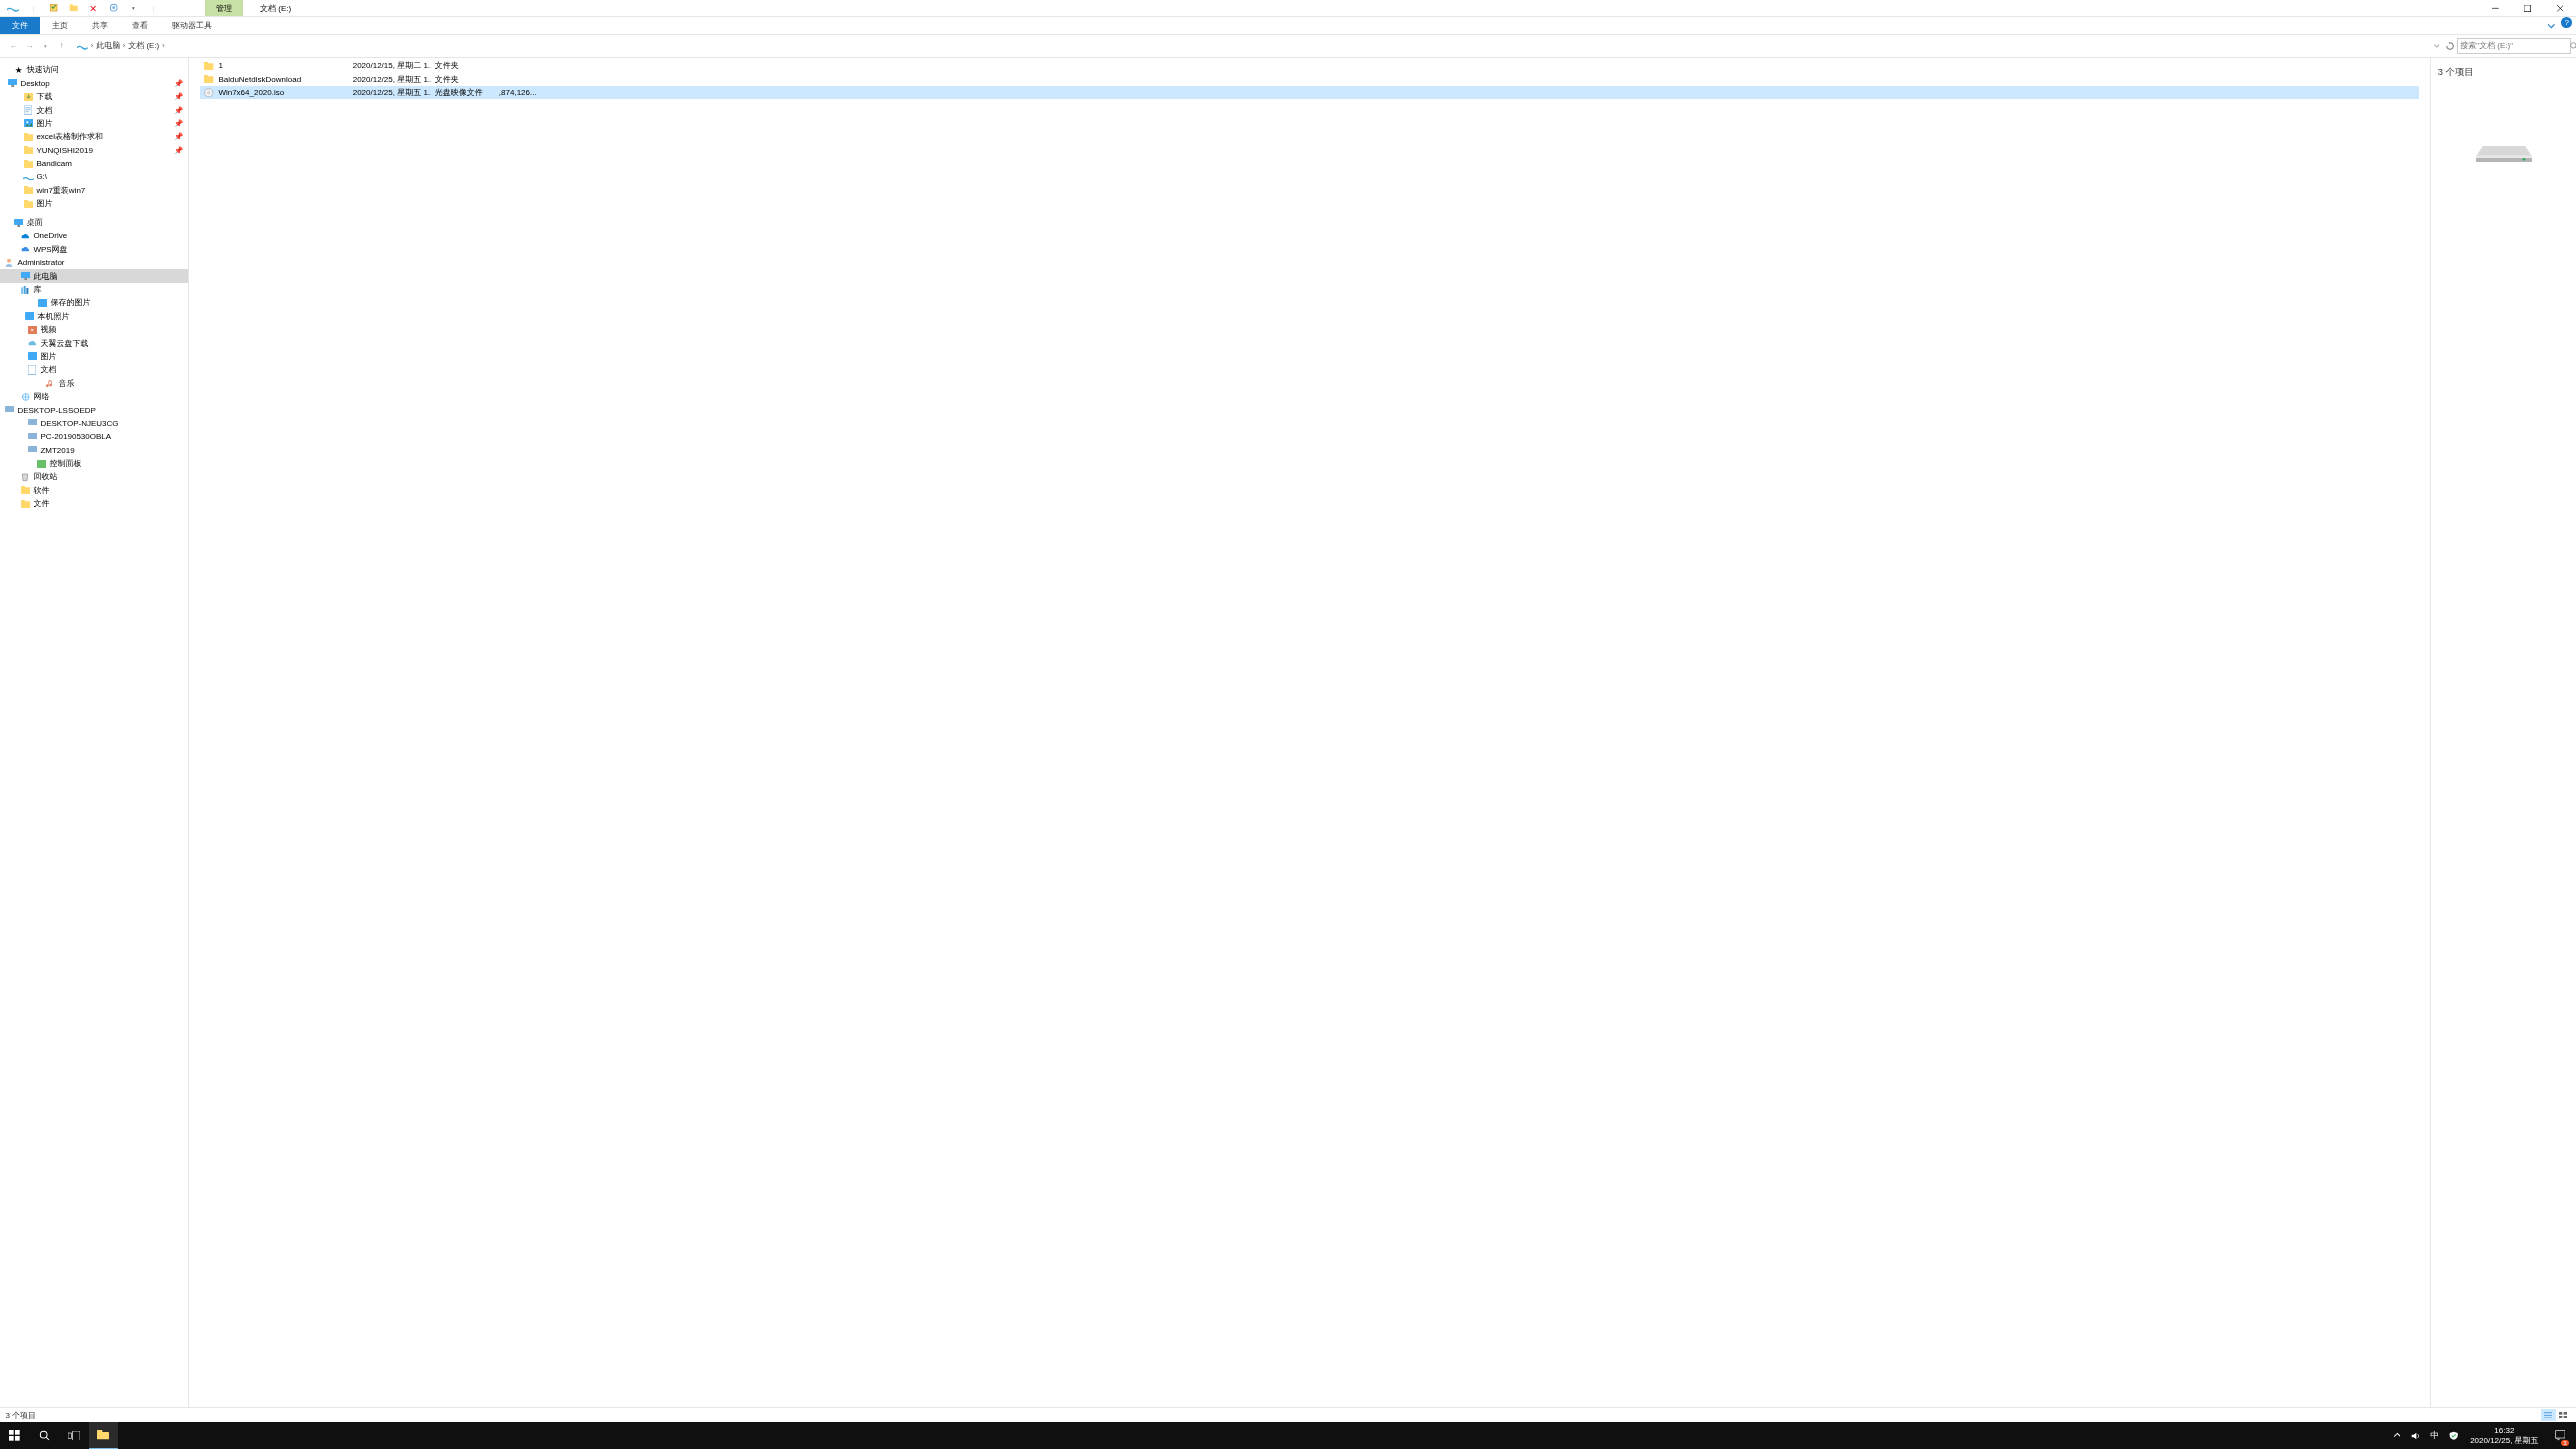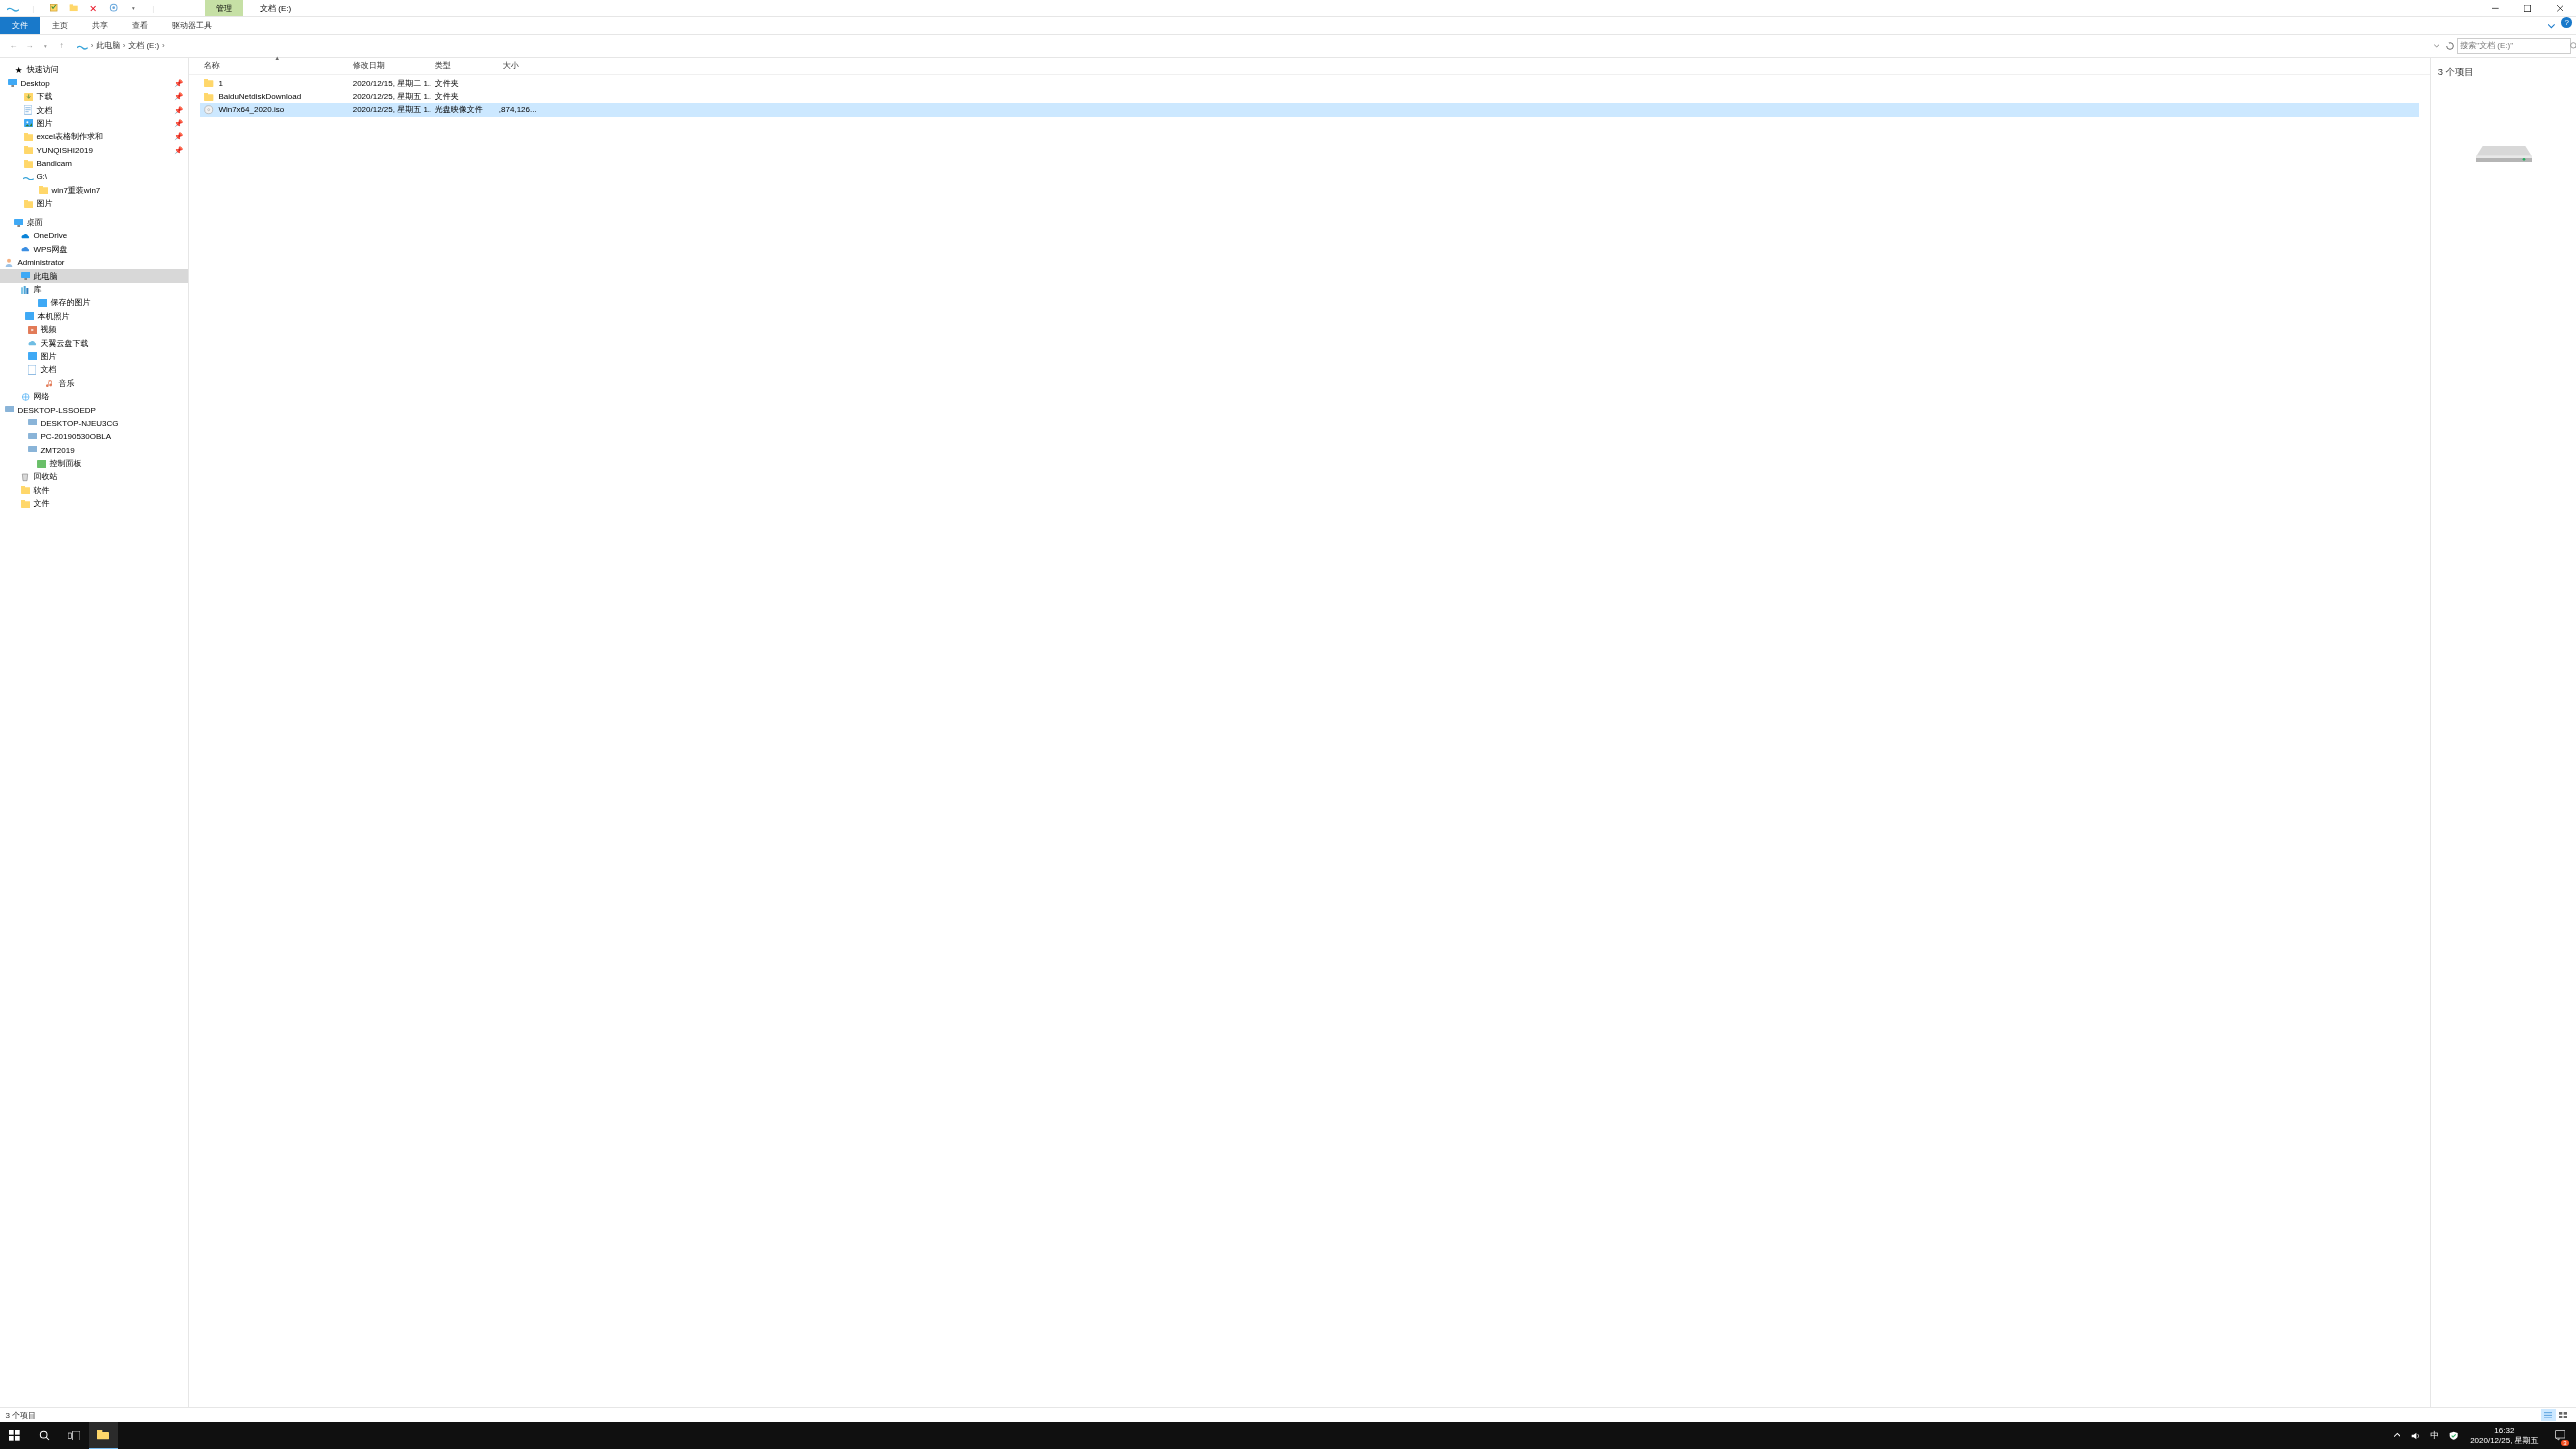--- a/index.html
+++ b/index.html
@@ -264,21 +264,21 @@
         <span class="tlabel">Bandicam</span>
       </div>
     <div class="tnode" style="padding-left:23px">
         <span class="ticon">
           <svg width="10.7" height="6.7" viewBox="0 0 16 10">
             <path d="M0 7 Q4 4 8 7 T16 7" fill="none" stroke="#38a3d8" stroke-width="1.8"></path>
           </svg>
         </span>
         <span class="tlabel">G:\</span>
       </div>
-    <div class="tnode" style="padding-left:38px">
+    <div class="tnode" style="padding-left:23px">
         <span class="ticon">
           <svg width="9.4" height="8" viewBox="0 0 14 12">
             <rect y="2" width="14" height="10" fill="#ffd76a" rx="1"></rect>
             <rect width="6" height="3" fill="#ffd76a"></rect>
           </svg>
         </span>
         <span class="tlabel">win7重装win7</span>
       </div>
     <div class="tnode" style="padding-left:23px">
         <span class="ticon">
@@ -472,26 +472,20 @@
           <svg width="9.4" height="8" viewBox="0 0 14 12">
             <rect y="2" width="14" height="10" fill="#ffd76a" rx="1"></rect>
             <rect width="6" height="3" fill="#ffd76a"></rect>
           </svg>
         </span>
         <span class="tlabel">文件</span>
       </div>
   </div>
 
   <div class="files">
-    <div class="cols">
-      <div class="col col-name"><span>名称</span><span class="sort-ind">▲</span></div>
-      <div class="col col-date">修改日期</div>
-      <div class="col col-type">类型</div>
-      <div class="col col-size">大小</div>
-    </div>
     <div class="rows">
       <div class="row">
         <div class="cell cell-name">
             <span class="ficon">
               <svg width="9.4" height="8" viewBox="0 0 14 12">
                 <rect y="2" width="14" height="10" fill="#ffd76a" rx="1"></rect>
                 <rect width="6" height="3" fill="#ffd76a"></rect>
               </svg>
             </span>
             <span>1</span>

